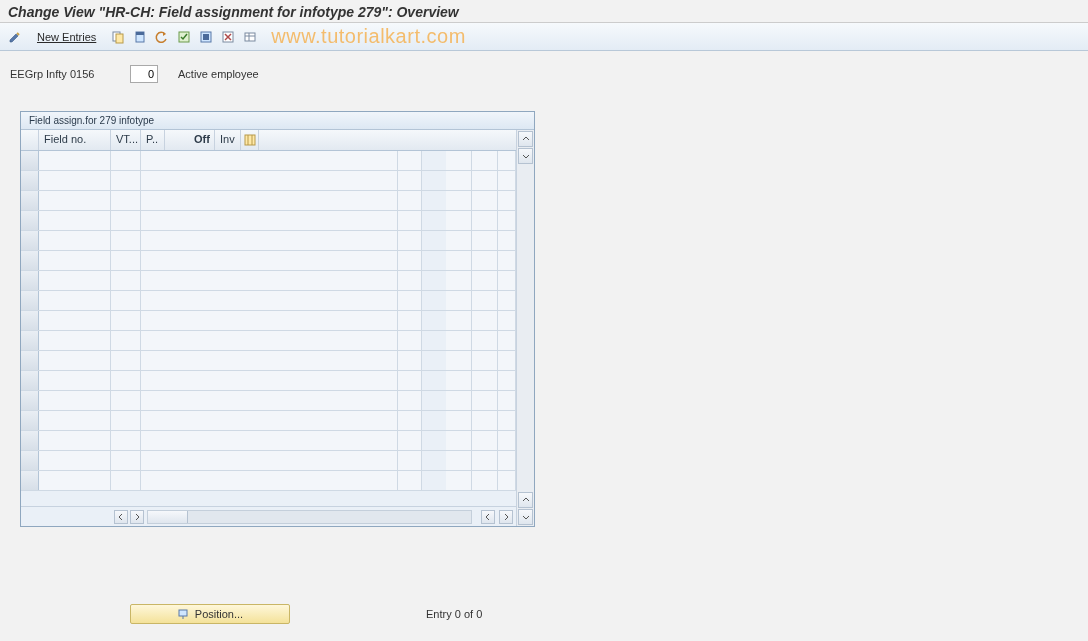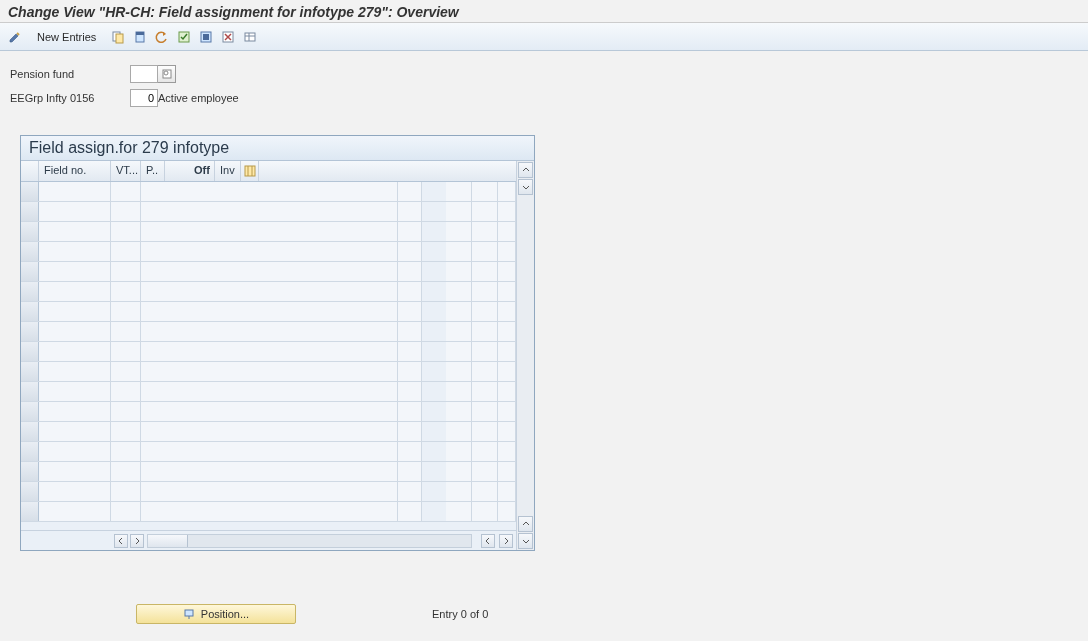--- a/index.html
+++ b/index.html
@@ -40,21 +40,21 @@
     cursor: pointer;
   }
   .tb-btn-text {
     padding: 2px 8px;
     font-size: 11px;
     color: #2a2a2a;
     cursor: pointer;
     border: 1px solid transparent;
     border-radius: 2px;
     height: 20px;
-    display: flex; align-items: center;
+    display: flex; align-items: center; text-decoration: underline;
   }
   .toolbar svg { display: block; }
   .watermark {
     color: #f5b355;
     font-size: 20px;
     font-weight: 500;
     letter-spacing: 0.5px;
     margin-left: 8px;
     opacity: 0.85;
     font-family: "Segoe UI", Arial, sans-serif;
@@ -78,37 +78,37 @@
     font-size: 11px;
   }
   .f4-btn {
     width: 18px; height: 18px;
     background: linear-gradient(#fdfdfd,#e6e6e6);
     border: 1px solid #9a9a9a;
     border-left: none;
     display:flex;align-items:center;justify-content:center;
     cursor:pointer;
   }
-  .form-static { margin-left: 0; color: #333; text-align: right; }
+  .form-static { margin-left: 20px; color: #333; text-align: right; }
 
   .table-panel {
     margin: 20px 0 0 20px;
     width: 515px;
     height: 416px;
     border: 1px solid #8fa7bf;
     background: #eaf0f7;
     display: flex;
     flex-direction: column;
     position: relative;
   }
   .panel-title {
     background: linear-gradient(#f0f5fb,#dde8f3);
     border-bottom: 1px solid #b3c4d6;
     padding: 3px 8px;
-    font-size: 16px;
+    font-size: 10px;
     color: #2b3b4c;
   }
   .grid-wrap {
     flex: 1;
     display: flex;
     overflow: hidden;
   }
   .grid-body {
     flex: 1;
     display: flex;
@@ -198,21 +198,21 @@
   }
   .hs-thumb {
     position:absolute;left:0;top:0;height:100%;width:40px;
     background:linear-gradient(#f6f8fb,#dfe6ee);
     border-right:1px solid #b5c2d1;
   }
   .hs-track-right { width: 40px; flex:0 0 40px; }
 
   .footer {
     position: absolute;
-    left: 6px; right: 0;
+    left: 0; right: 0;
     top: 604px;
     display:flex;
     align-items:center;
     padding-left: 130px;
     gap: 120px;
   }
   .position-btn {
     width: 160px; height: 20px;
     background: linear-gradient(#fef7da,#f4e29a);
     border: 1px solid #c9b666;
@@ -280,33 +280,24 @@
         <line x1="10" y1="4" x2="4" y2="10" stroke="#b04a4a" stroke-width="1.5"></line>
       </svg>
   </span>
   <span class="tb-icon">
     <svg width="14" height="14" viewBox="0 0 14 14">
         <rect x="2" y="3" width="10" height="8" fill="#fff" stroke="#7a8aa0"></rect>
         <line x1="2" y1="6" x2="12" y2="6" stroke="#7a8aa0"></line>
         <line x1="6" y1="3" x2="6" y2="11" stroke="#7a8aa0"></line>
       </svg>
   </span>
+  <span class="watermark">www.tutorialkart.com</span>
 </div>
 
 <div class="form-area">
-  <div class="form-row">
-    <span class="form-label">Pension fund</span>
-    <input class="form-input" style="width: 28px;" value="">
-    <span class="f4-btn">
-      <svg width="10" height="10" viewBox="0 0 10 10">
-          <rect x="1" y="1" width="8" height="8" fill="#fff" stroke="#888"></rect>
-          <circle cx="4" cy="4" r="2" fill="none" stroke="#888"></circle>
-        </svg>
-    </span>
-  </div>
   <div class="form-row">
     <span class="form-label">EEGrp Infty 0156</span>
     <input class="form-input" style="width: 28px; text-align: right;" value="0">
     <span class="form-static">Active employee</span>
   </div>
 </div>
 
 <div class="table-panel">
   <div class="panel-title">Field assign.for 279 infotype</div>
   <div class="grid-wrap">

